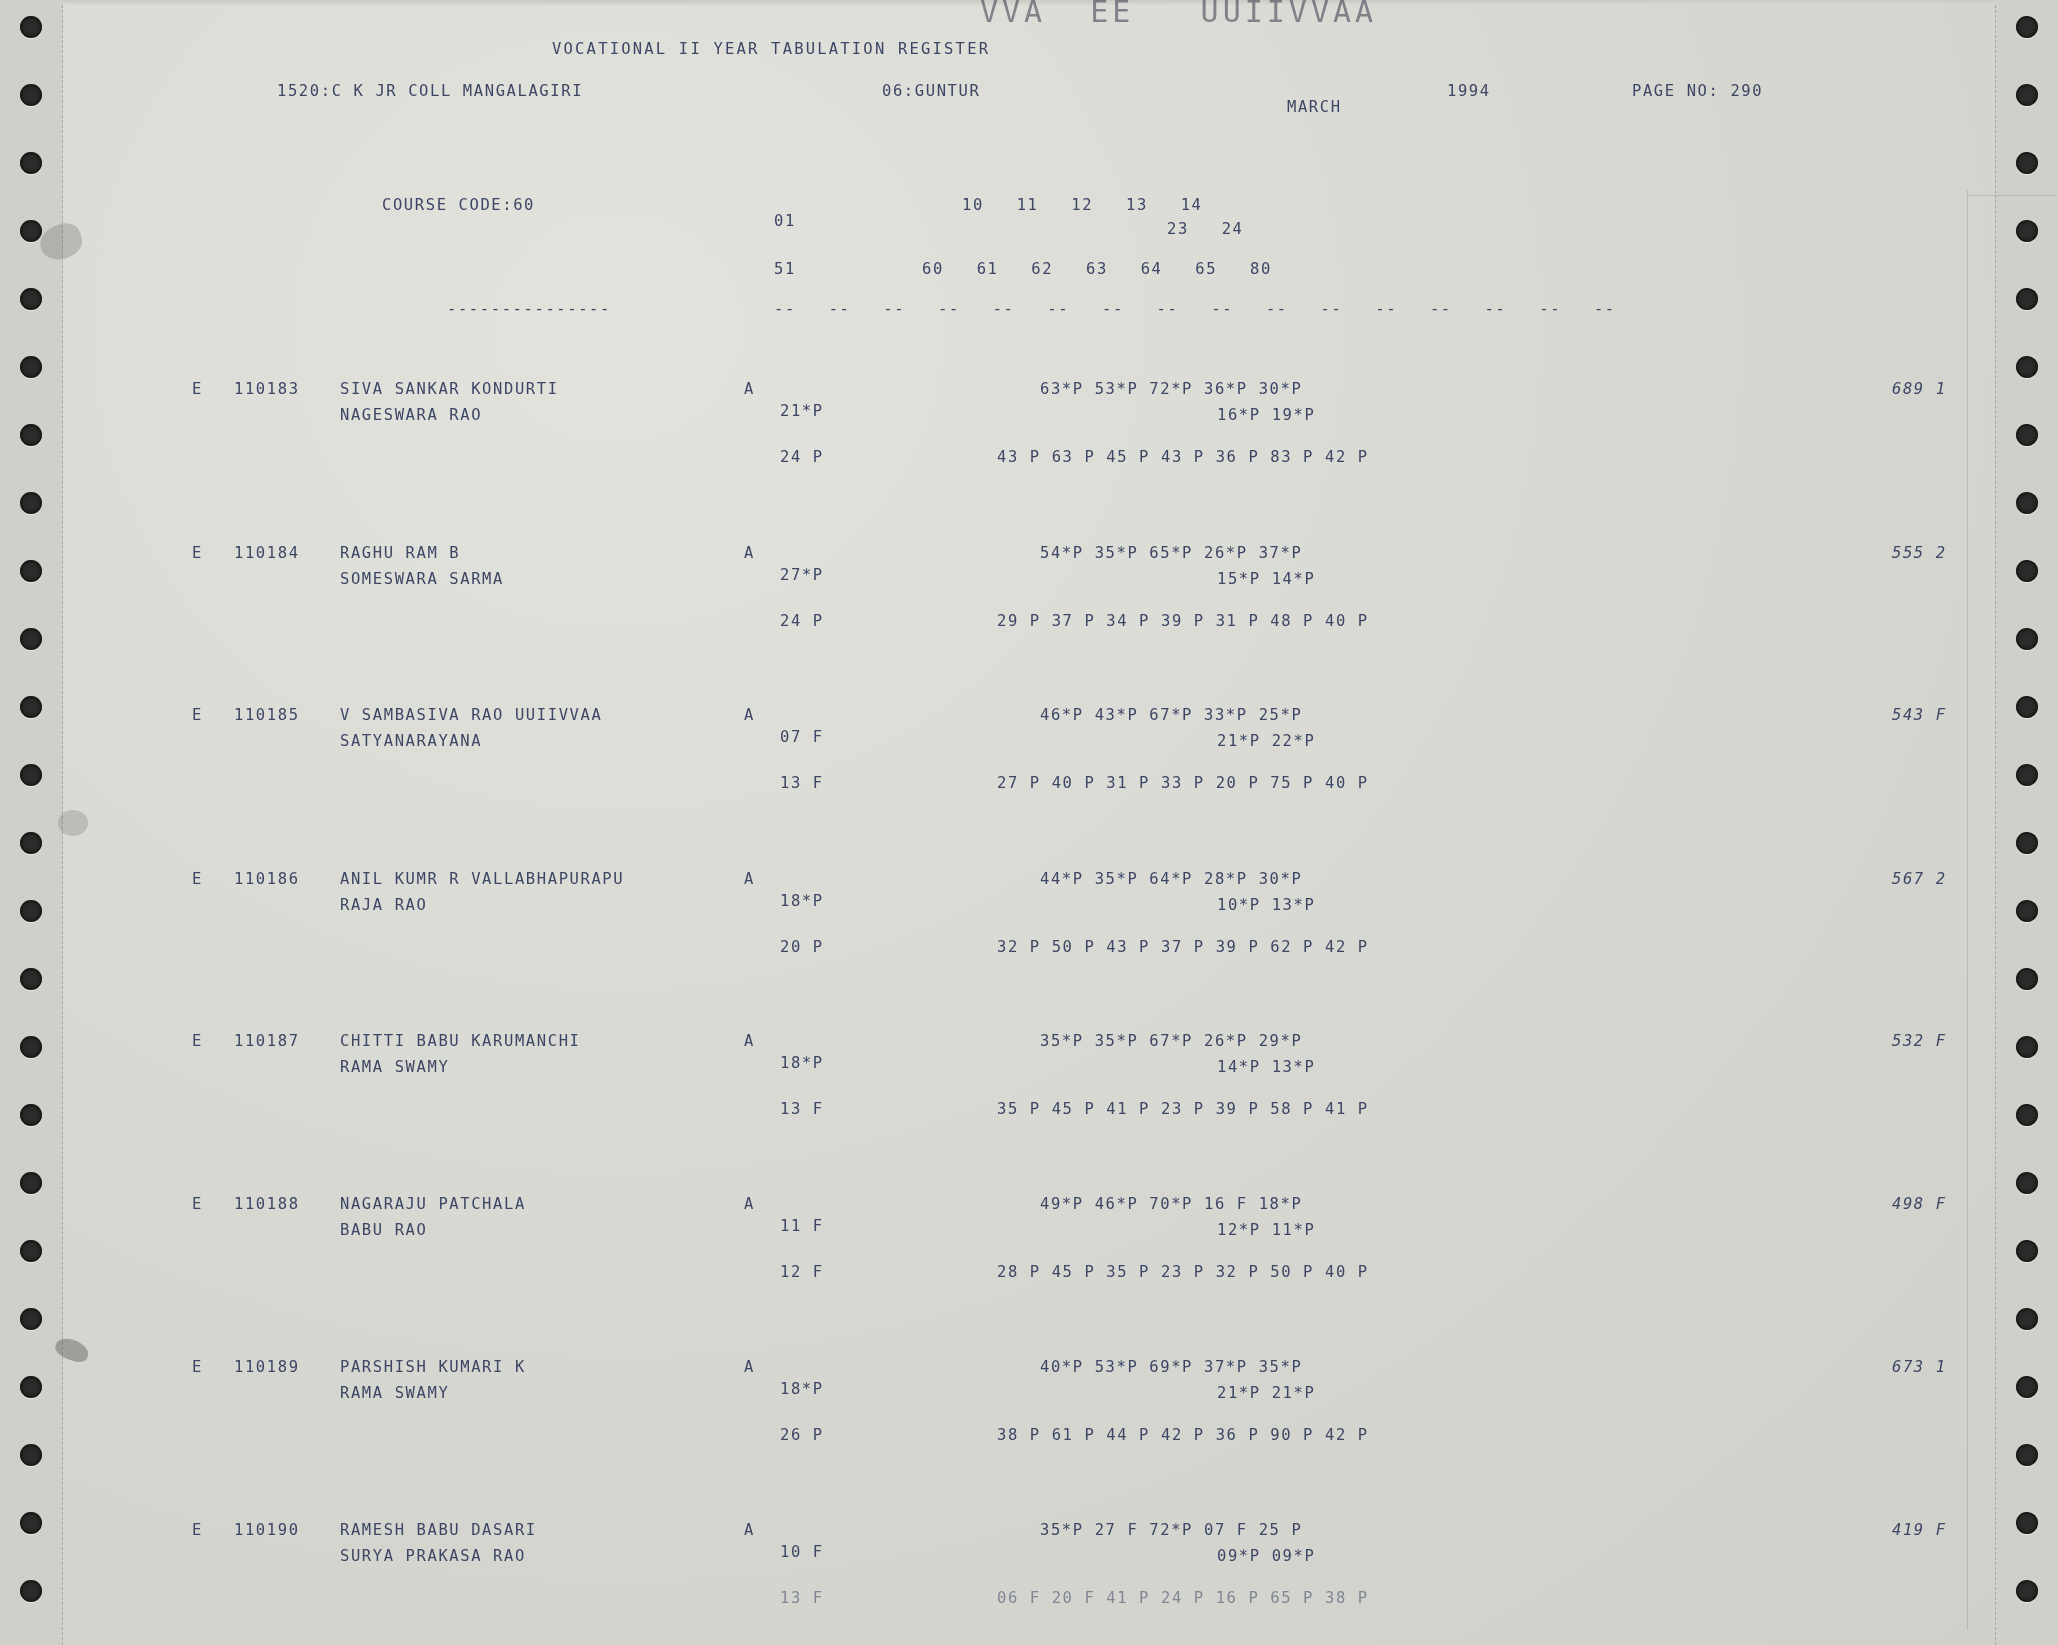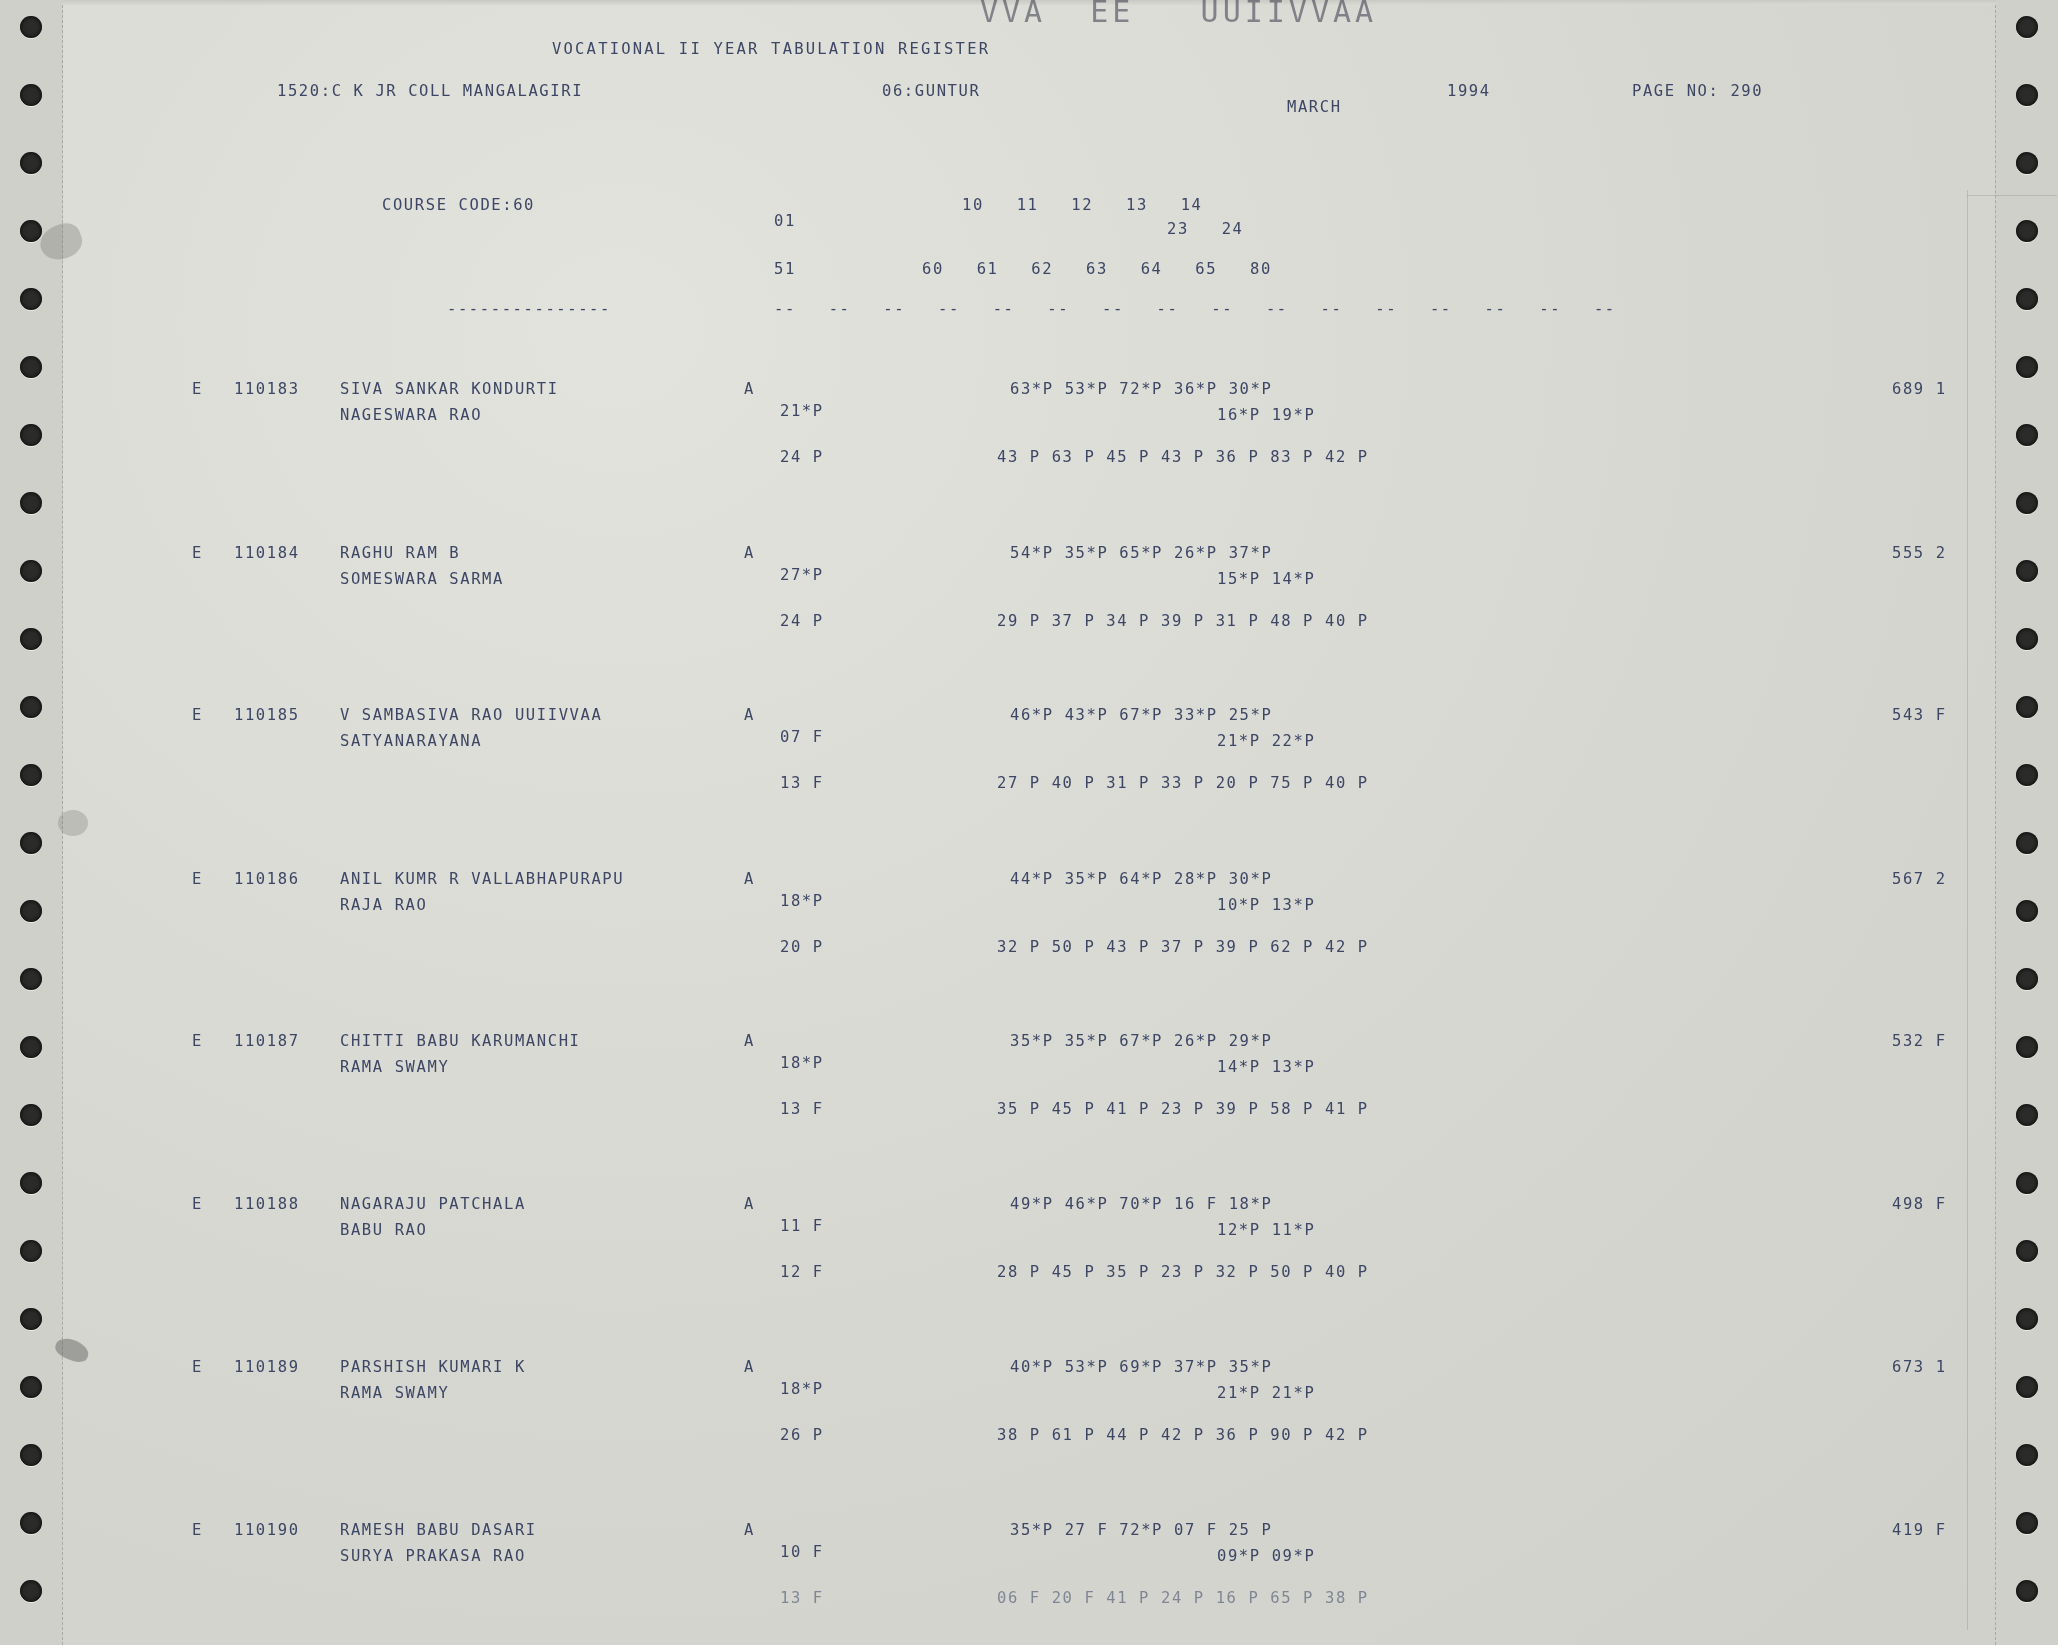--- a/index.html
+++ b/index.html
@@ -79,25 +79,25 @@
   .rule-cols { left: 712px; top: 300px; letter-spacing: 1.6px; }
 
   
   .stu { position: absolute; left: 0; width: 100%; height: 150px; }
   .stu .e      { position: absolute; left: 130px; }
   .stu .rollno { position: absolute; left: 172px; }
   .stu .name   { position: absolute; left: 278px; }
   .stu .father { position: absolute; left: 278px; top: 26px; }
   .stu .sec    { position: absolute; left: 682px; }
   .stu .g1     { position: absolute; left: 718px; margin-top: 22px; }
-  .stu .m1     { position: absolute; left: 948px; }
+  .stu .m1     { position: absolute; left: 978px; }
   .stu .m2     { position: absolute; left: 1155px; top: 26px; }
   .stu .g2     { position: absolute; left: 718px; top: 68px; }
   .stu .m3     { position: absolute; left: 935px; top: 68px; }
-  .stu .total  { position: absolute; left: 1830px; }
+  .stu .total  { position: absolute; left: 1830px; font-style: italic; }
 
   .smudge1 {
     position: absolute; left: 40px; top: 225px;
     width: 42px; height: 34px;
     background: rgba(120,120,115,.35);
     border-radius: 50% 40% 45% 50%;
     transform: rotate(-20deg);
   }
   .smudge2 {
     position: absolute; left: 58px; top: 810px;

